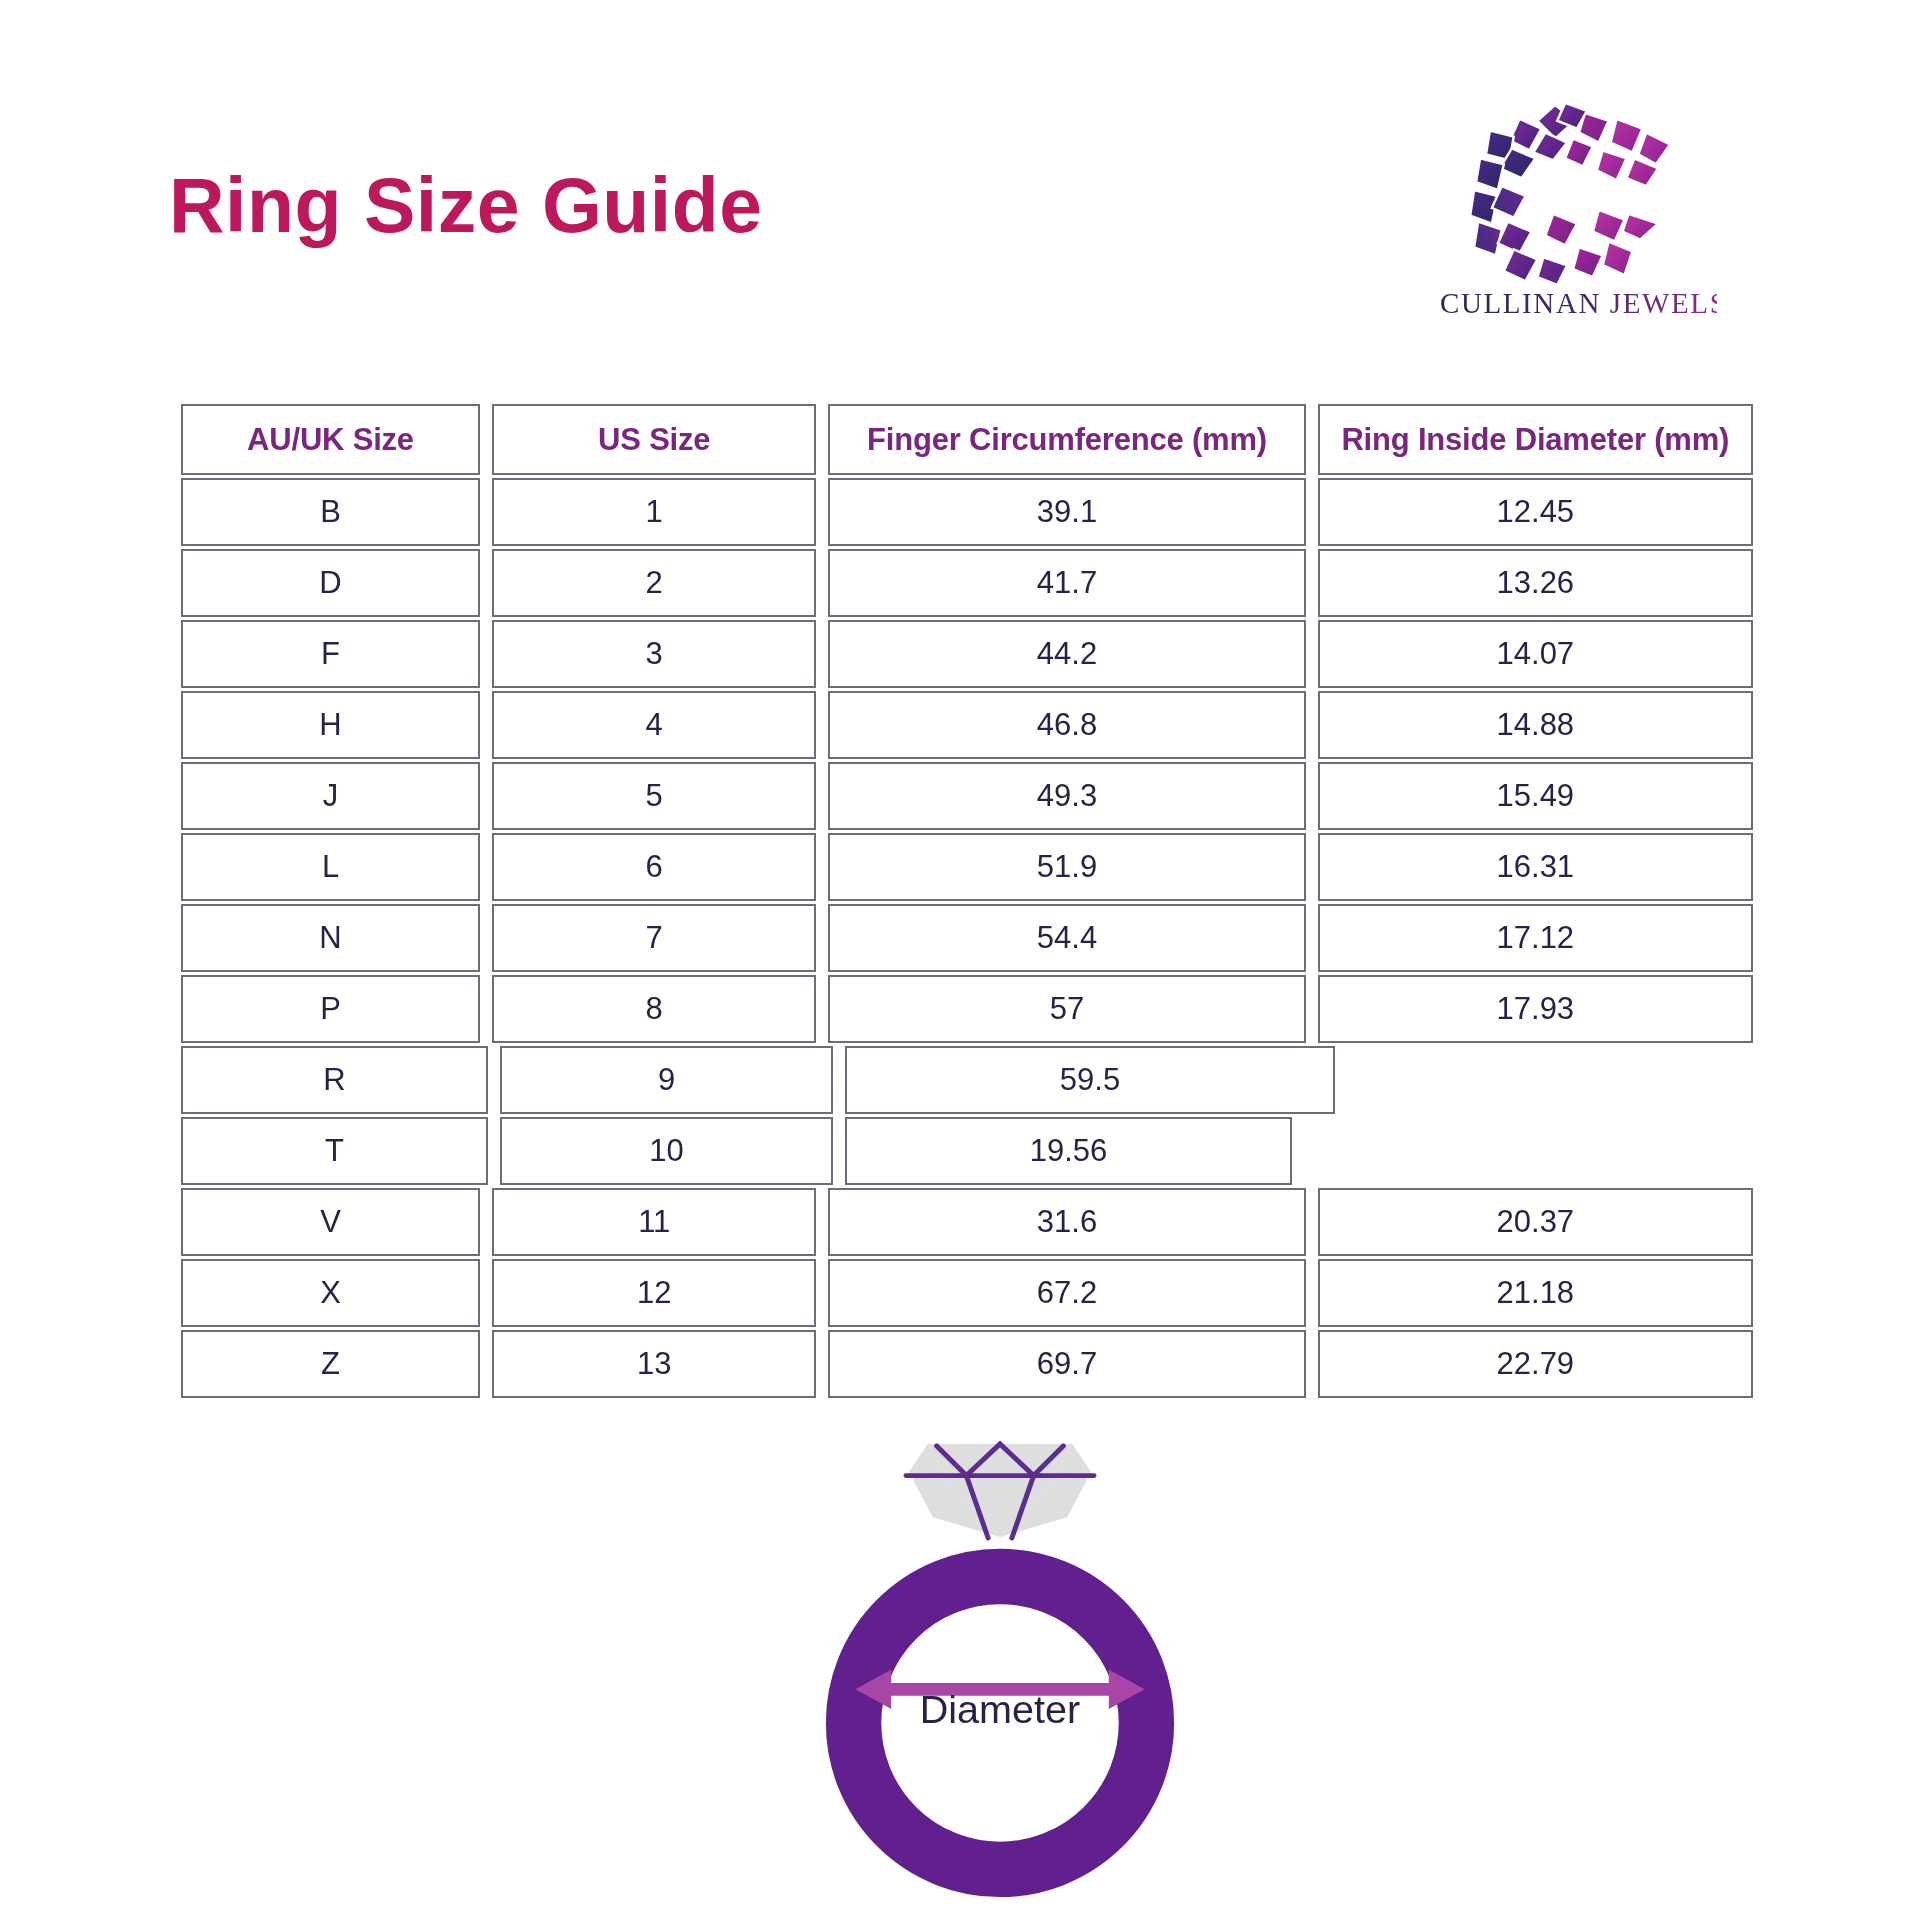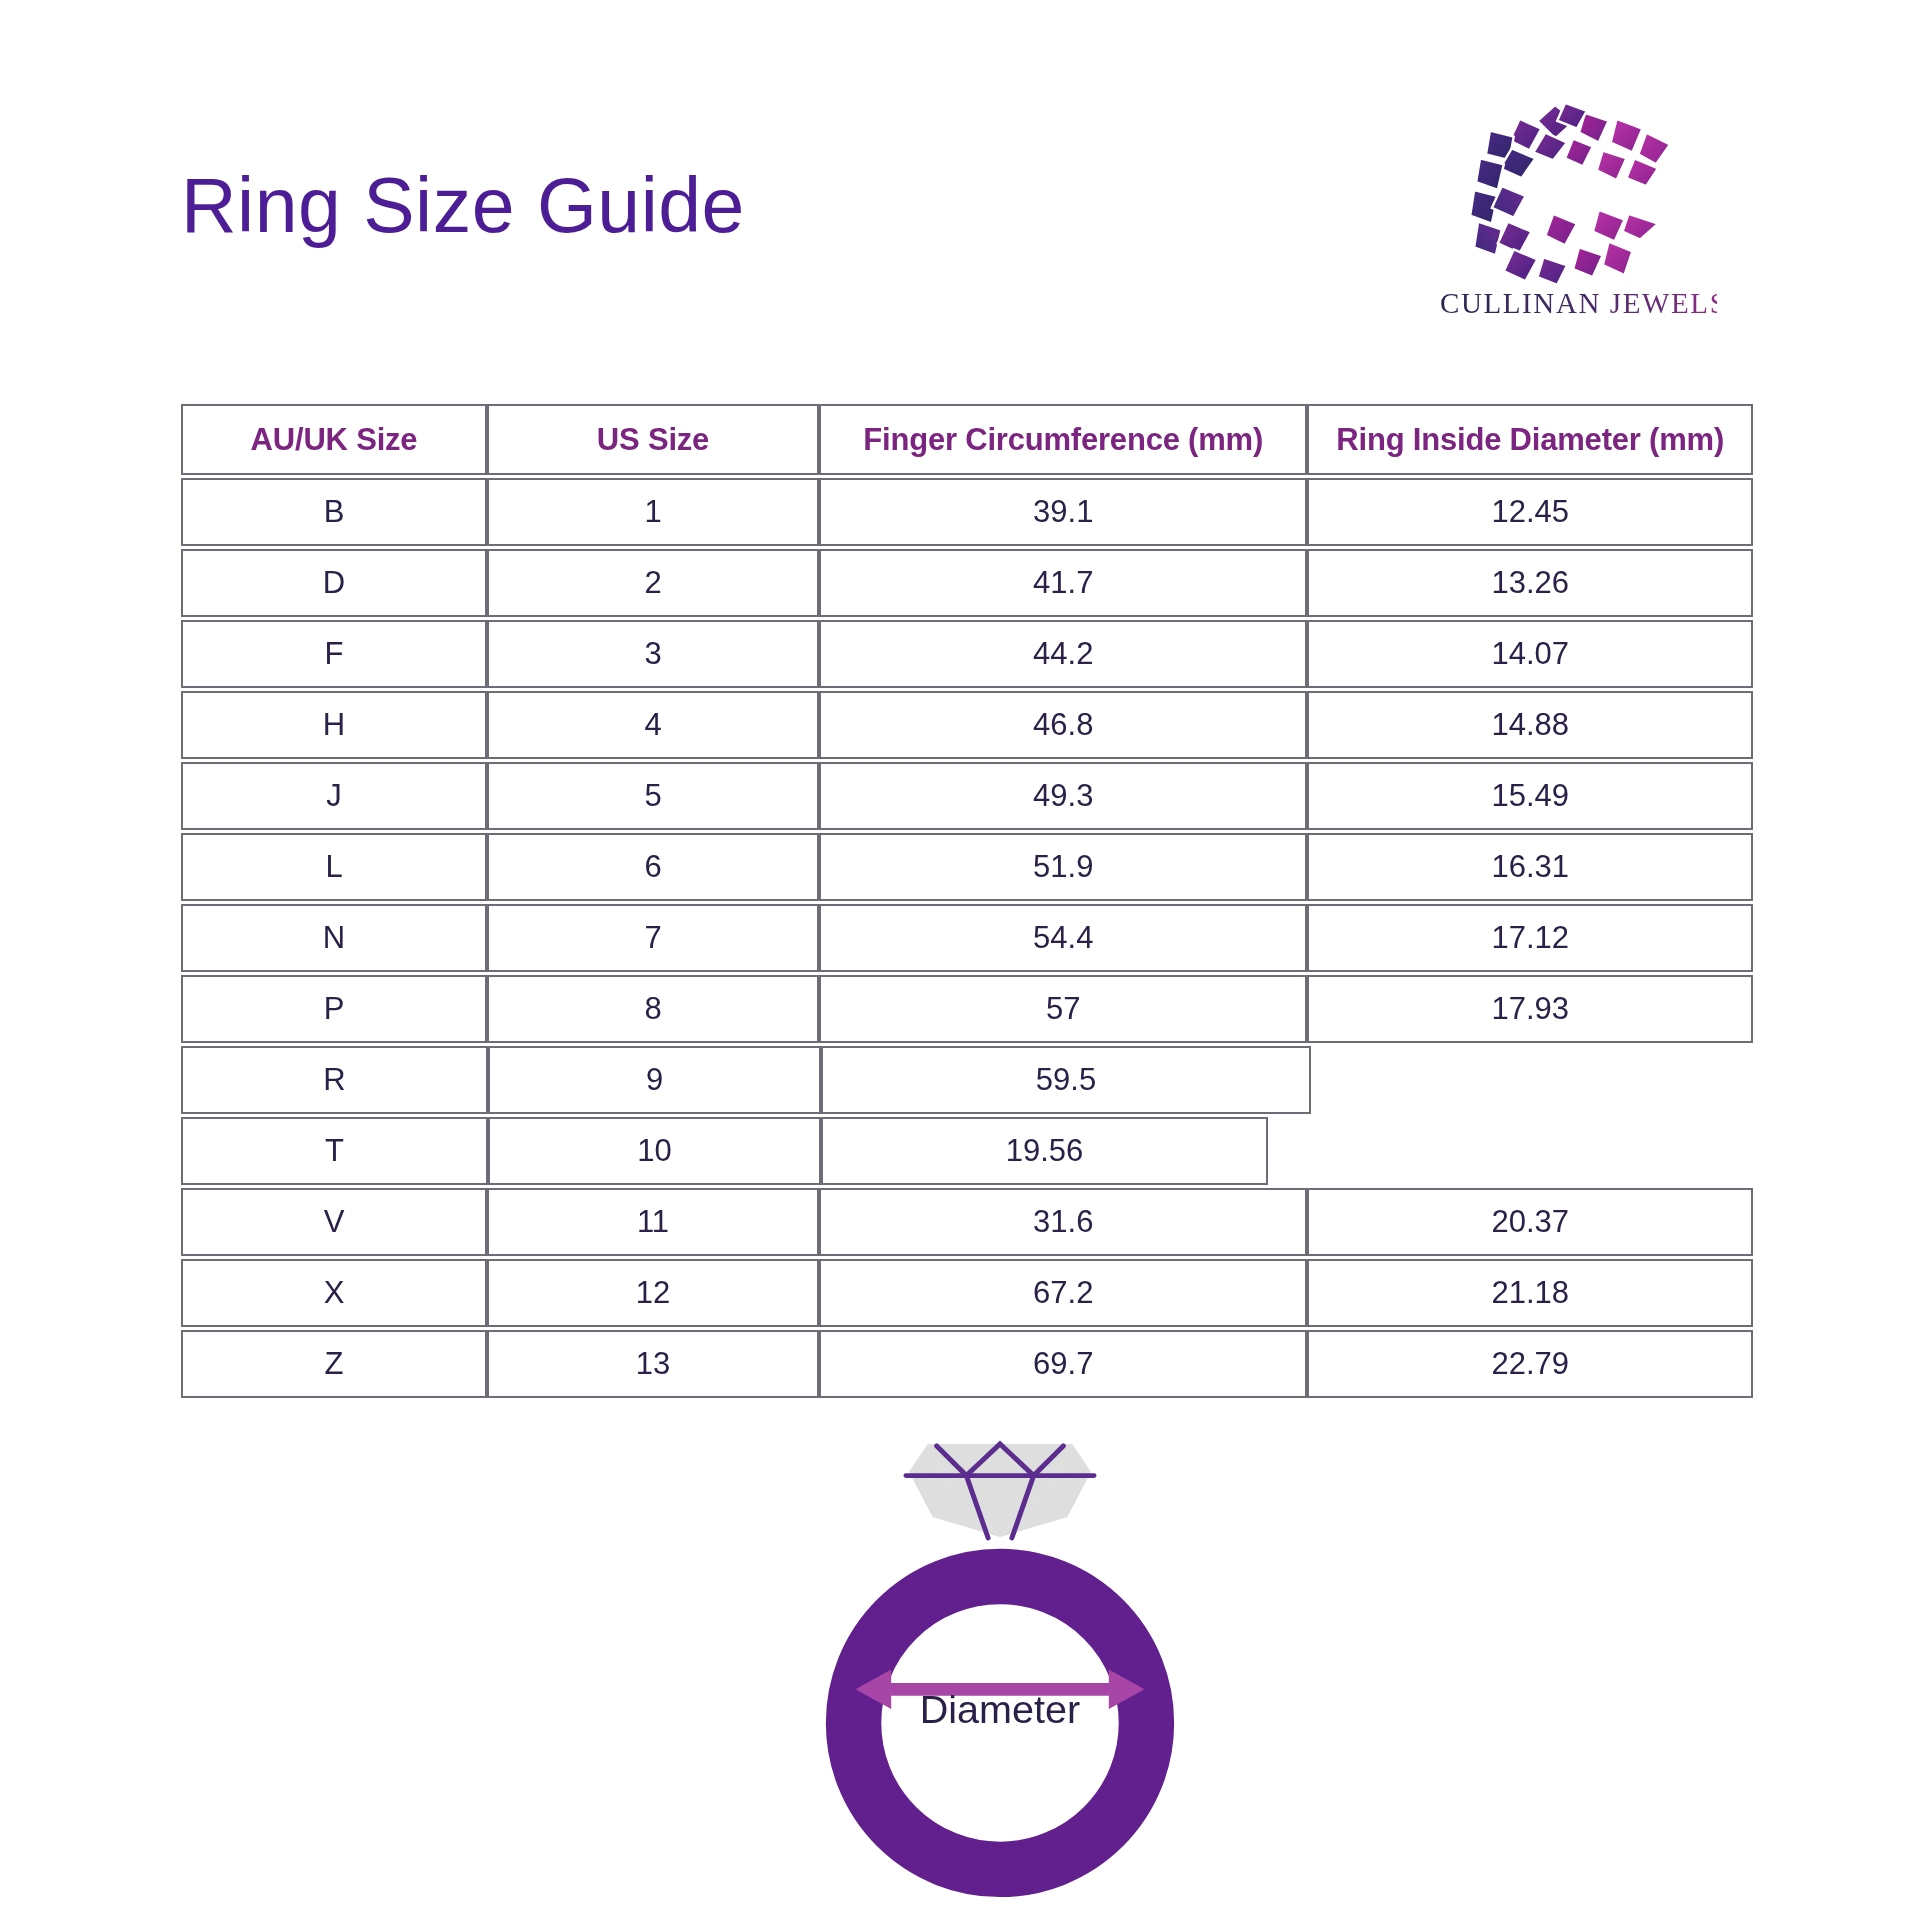--- a/index.html
+++ b/index.html
@@ -18,26 +18,26 @@
   
   #header {
     position: absolute;
     left: 0;
     top: 0;
     width: 1927px;
     height: 386px;
   }
   #page-title {
     position: absolute;
-    left: 181px;
+    left: 169px;
     top: 161px;
     font-size: 77px;
-    font-weight: 400;
+    font-weight: 700;
     letter-spacing: 0.5px;
-    color: #4c1d95;
+    color: #be185d;
     white-space: nowrap;
   }
 
   
   #logo-block {
     position: absolute;
     left: 1440px;
     top: 99px;
     width: 277px;
     height: 233px;
@@ -81,21 +81,21 @@
   .tcell {
     border: 2px solid #6d6d78;
     box-sizing: border-box;
     height: 68px;
     display: flex;
     align-items: center;
     justify-content: center;
     background: #ffffff;
     font-size: 31px;
     color: #2b2148;
-    margin-right: 0;
+    margin-right: 12px;
   }
   .tcell:last-child { margin-right: 0; }
   .c1 { width: 307px; }
   .c2 { width: 333px; }
   .c3 { width: 490px; }
   .c4 { width: 447px; }
 
   .trow.header .tcell {
     height: 71px;
     font-weight: bold;

